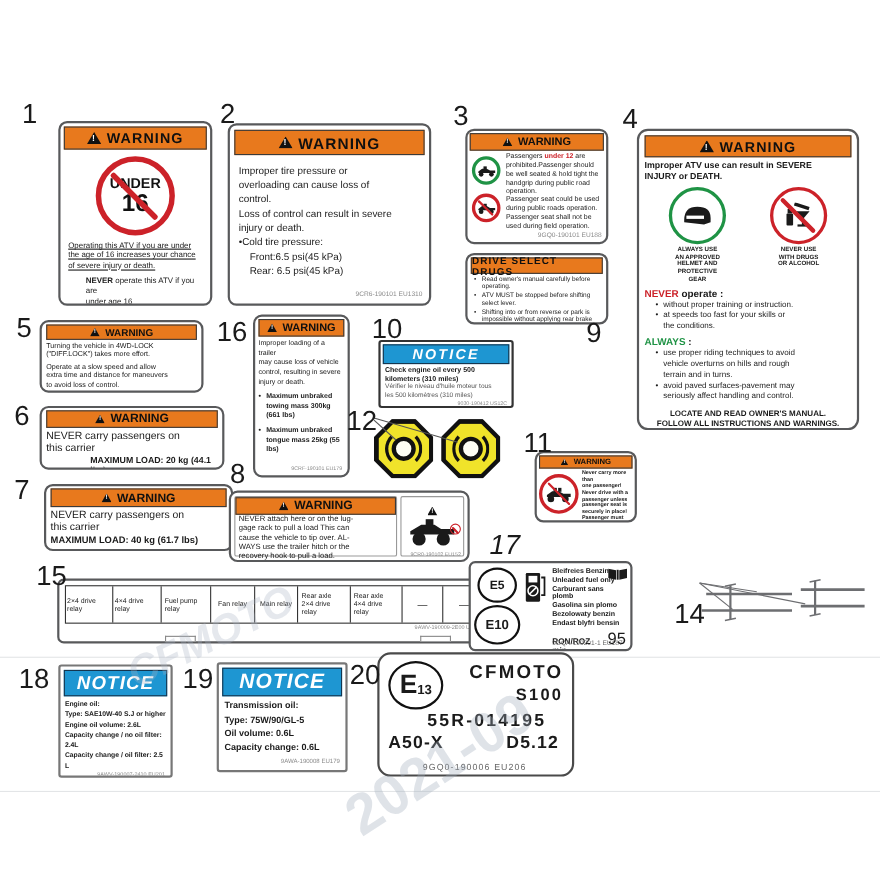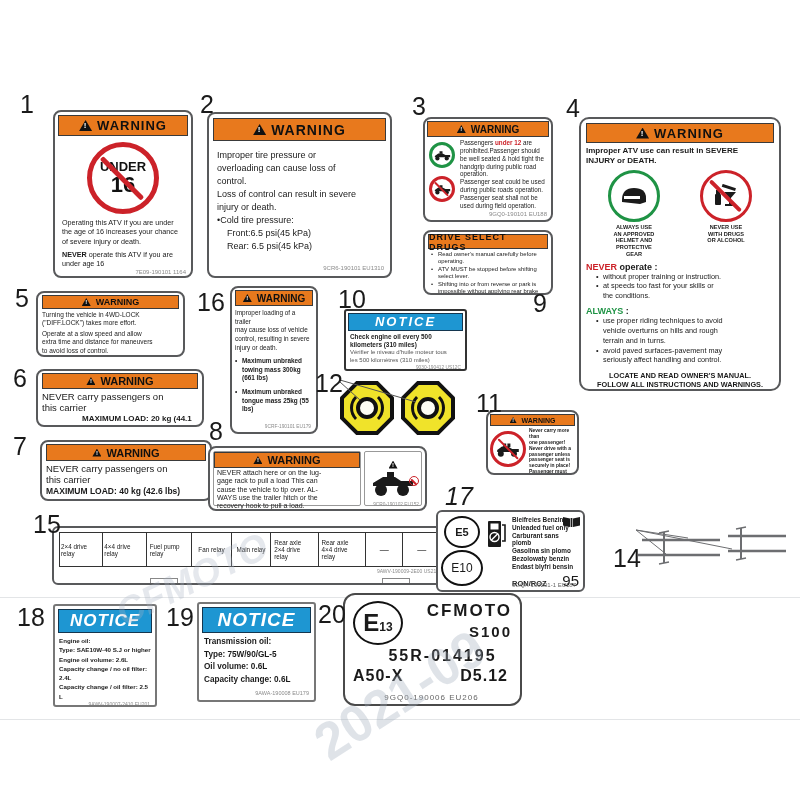--- a/index.html
+++ b/index.html
@@ -65,24 +65,24 @@
             <span>!</span>
           </span>
         <span>WARNING</span>
       </div>
       <div style="display:flex;justify-content:center;padding:6px 0 4px;">
         <div class="no" style="width:72px;height:72px;border-width:5px;flex-direction:column;">
           <div style="font-size:13px;font-weight:bold;color:#111;line-height:14px;">UNDER</div>
           <div style="font-size:22px;font-weight:bold;color:#111;line-height:22px;">16</div>
         </div>
       </div>
-      <p style="font-size:7.2px;line-height:1.3;padding:0 4px;">Operating this ATV if you are under
+      <p style="font-size:7.2px;line-height:1.3;padding:0 4px;text-decoration:underline;">Operating this ATV if you are under
 the age of 16 increases your chance
 of severe injury or death.</p>
-      <p style="font-size:7.2px;line-height:1.3;padding:4px 4px 0;"><b>NEVER</b><span> operate this ATV if you are
+      <p style="font-size:7.2px;line-height:1.3;padding:4px 4px 0;margin-left:16px;"><b>NEVER</b><span> operate this ATV if you are
 under age 16</span></p>
       <div class="code">7E09-190101  1164</div>
     </div>
   </div>
 
   <div class="label" style="left:207px;top:112px;width:185px;height:166px;">
     <div class="pad" style="padding:4px;">
       <div class="hw" style="height:21px;font-size:14px;letter-spacing:1px;">
         <span class="tri">
             <span>!</span>
@@ -254,21 +254,21 @@
   <div class="label" style="left:40px;top:440px;width:172px;height:61px;">
     <div class="pad" style="padding:2px 4px;">
       <div class="hw" style="height:15px;font-size:11px;">
         <span class="tri sm">
             <span>!</span>
           </span>
         <span>WARNING</span>
       </div>
       <p style="font-size:9.5px;line-height:1.2;padding-top:2px;">NEVER carry passengers on
 this carrier</p>
-      <p style="font-size:8.5px;font-weight:bold;">MAXIMUM LOAD: 40 kg (42.6 lbs)</p>
+      <p style="font-size:8.5px;font-weight:bold;">MAXIMUM LOAD: 40 kg (61.7 lbs)</p>
     </div>
   </div>
 
   <div class="label" style="left:230px;top:286px;width:88px;height:148px;">
     <div class="pad" style="padding:2px 3px;">
       <div class="hw" style="height:14px;font-size:10px;">
         <span class="tri sm">
             <span>!</span>
           </span>
         <span>WARNING</span>
@@ -392,25 +392,25 @@
 4×4 drive relay</div>
         <div style="flex:0.95;border-right:1px solid #333;display:flex;align-items:center;justify-content:center;font-size:9px;">—</div>
         <div style="flex:0.95;display:flex;align-items:center;justify-content:center;font-size:9px;">—</div>
       </div>
       <div class="code" style="font-size:5px;margin-top:1px;">9AWV-190009-2E00  US214</div>
     </div>
     <div style="position:absolute;left:96px;bottom:-1px;width:26px;height:5px;border:1px solid #888;border-bottom:none;background:#fff;"></div>
     <div style="position:absolute;left:328px;bottom:-1px;width:26px;height:5px;border:1px solid #888;border-bottom:none;background:#fff;"></div>
   </div>
 
-  <div class="label" style="left:436px;top:510px;width:149px;height:82px;border-radius:6px;">
+  <div class="label" style="left:426px;top:510px;width:149px;height:82px;border-radius:6px;">
     <div class="pad" style="padding:4px;flex-direction:row;gap:3px;">
       <div style="width:40px;display:flex;flex-direction:column;align-items:center;justify-content:center;gap:2px;">
         <div style="width:32px;height:30px;border:2.5px solid #111;border-radius:50%;display:flex;align-items:center;justify-content:center;font-weight:bold;font-size:11px;">E5</div>
-        <div style="width:38px;height:34px;border:2.5px solid #111;border-radius:50%;display:flex;align-items:center;justify-content:center;font-weight:normal;font-size:12px;text-align:right;">E10</div>
+        <div style="width:38px;height:34px;border:2.5px solid #111;border-radius:50%;display:flex;align-items:center;justify-content:center;font-weight:bold;font-size:12px;text-align:right;">E10</div>
       </div>
       <div style="width:24px;display:flex;align-items:flex-start;justify-content:center;padding-top:3px;">
         <svg width="22" height="30" viewBox="0 0 22 30">
           <rect x="2" y="2" width="13" height="26" rx="1" fill="#1a1a1a"></rect>
           <rect x="4.5" y="4.5" width="8" height="6" fill="#fff"></rect>
           <circle cx="8.5" cy="18" r="4.5" fill="none" stroke="#fff" stroke-width="1.4"></circle>
           <line x1="5" y1="21.5" x2="12" y2="14.5" stroke="#fff" stroke-width="1.4"></line>
           <path d="M16 6 L19 6 L19 22 L16 22" fill="none" stroke="#1a1a1a" stroke-width="1.6"></path>
         </svg>
       </div>

